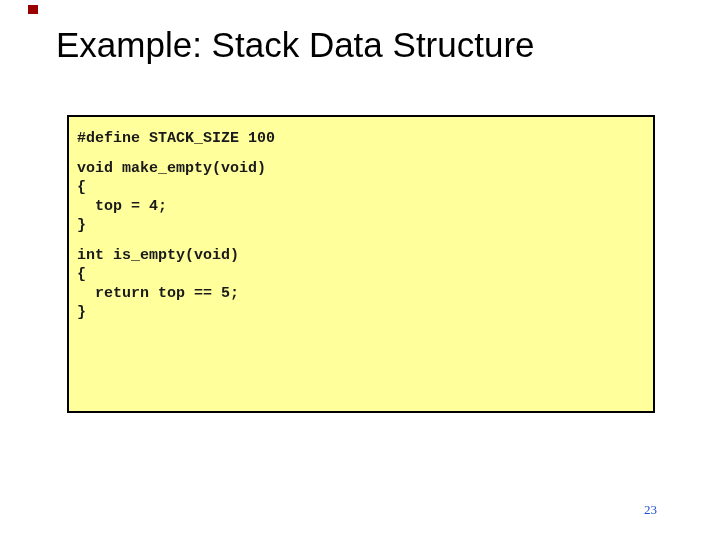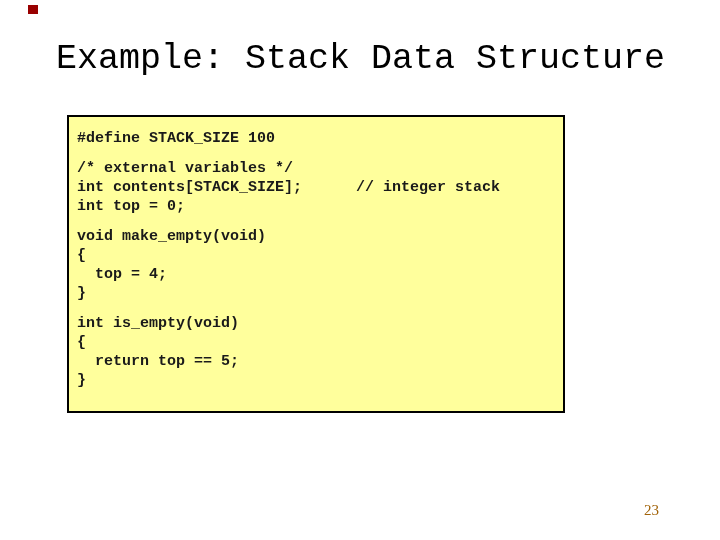--- a/index.html
+++ b/index.html
@@ -19,68 +19,65 @@
     position: absolute;
     left: 28px;
     top: 5px;
     width: 10px;
     height: 9px;
     background: #990000;
   }
   .slide-title {
     position: absolute;
     left: 56px;
-    top: 40px;
+    top: 26px;
     font-size: 35px;
     line-height: 38px;
     color: #000000;
     white-space: nowrap;
-    font-family: Liberation Mono, monospace;
+    font-family: Liberation Sans, sans-serif;
   }
   .code-box {
     position: absolute;
     left: 67px;
     top: 115px;
-    width: 498px;
+    width: 588px;
     height: 298px;
     box-sizing: border-box;
     background: #FFFF9C;
     border: 2px solid #000000;
     padding: 12px 8px 0 8px;
     overflow: hidden;
   }
   .code-block {
     margin: 0 0 11px 0;
     font-family: "Liberation Mono", "DejaVu Sans Mono", monospace;
     font-weight: bold;
     font-size: 15px;
     line-height: 19px;
     color: #1a1a1a;
     white-space: pre;
   }
   .page-number {
     position: absolute;
     left: 644px;
     top: 502px;
-    font-size: 15px;
-    color: #a16207;
+    font-size: 13px;
+    color: #1d4ed8;
     font-family: "Liberation Serif", "DejaVu Serif", serif;
   }
 </style>
 </head>
 <body>
 
 <div class="slide">
   <div class="accent-mark"></div>
   <div class="slide-title">Example: Stack Data Structure</div>
   <div class="code-box">
       <pre class="code-block">#define STACK_SIZE 100</pre>
-      <pre class="code-block">/* external variables */
-int contents[STACK_SIZE];      // integer stack
-int top = 0;</pre>
       <pre class="code-block">void make_empty(void)
 {
   top = 4;
 }</pre>
       <pre class="code-block">int is_empty(void)
 {
   return top == 5;
 }</pre>
     </div>
   <div class="page-number">23</div>

